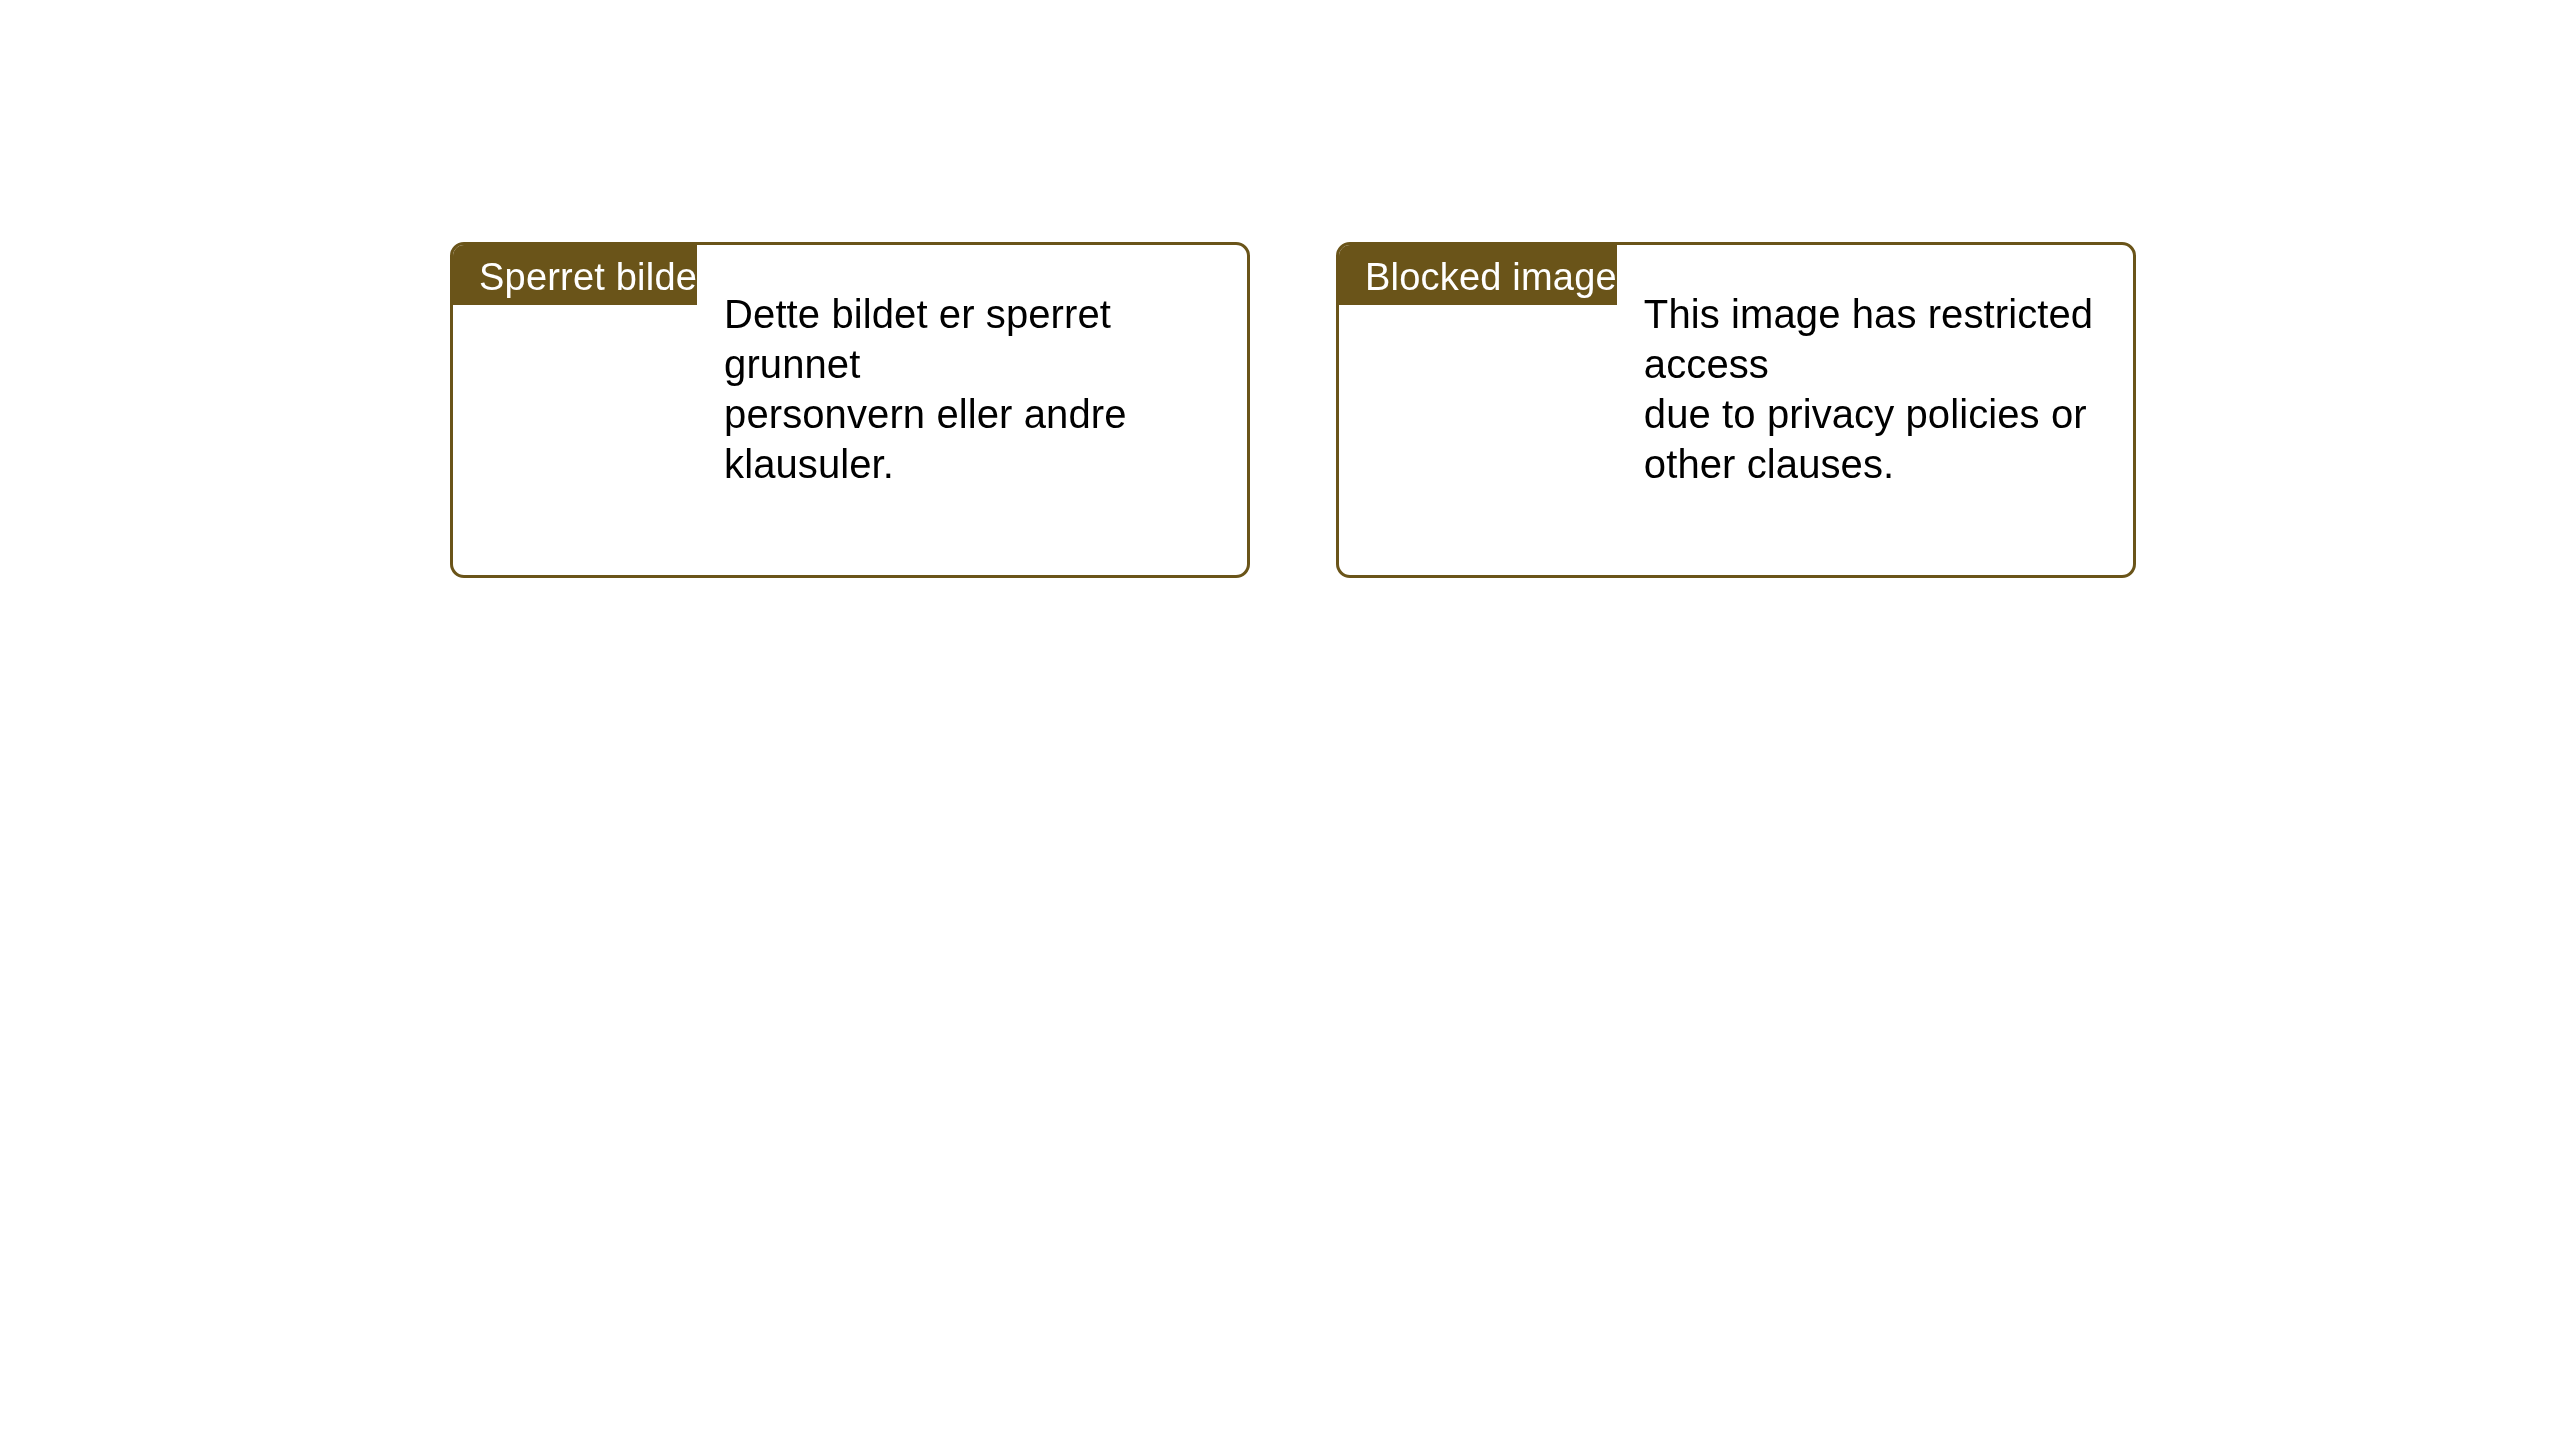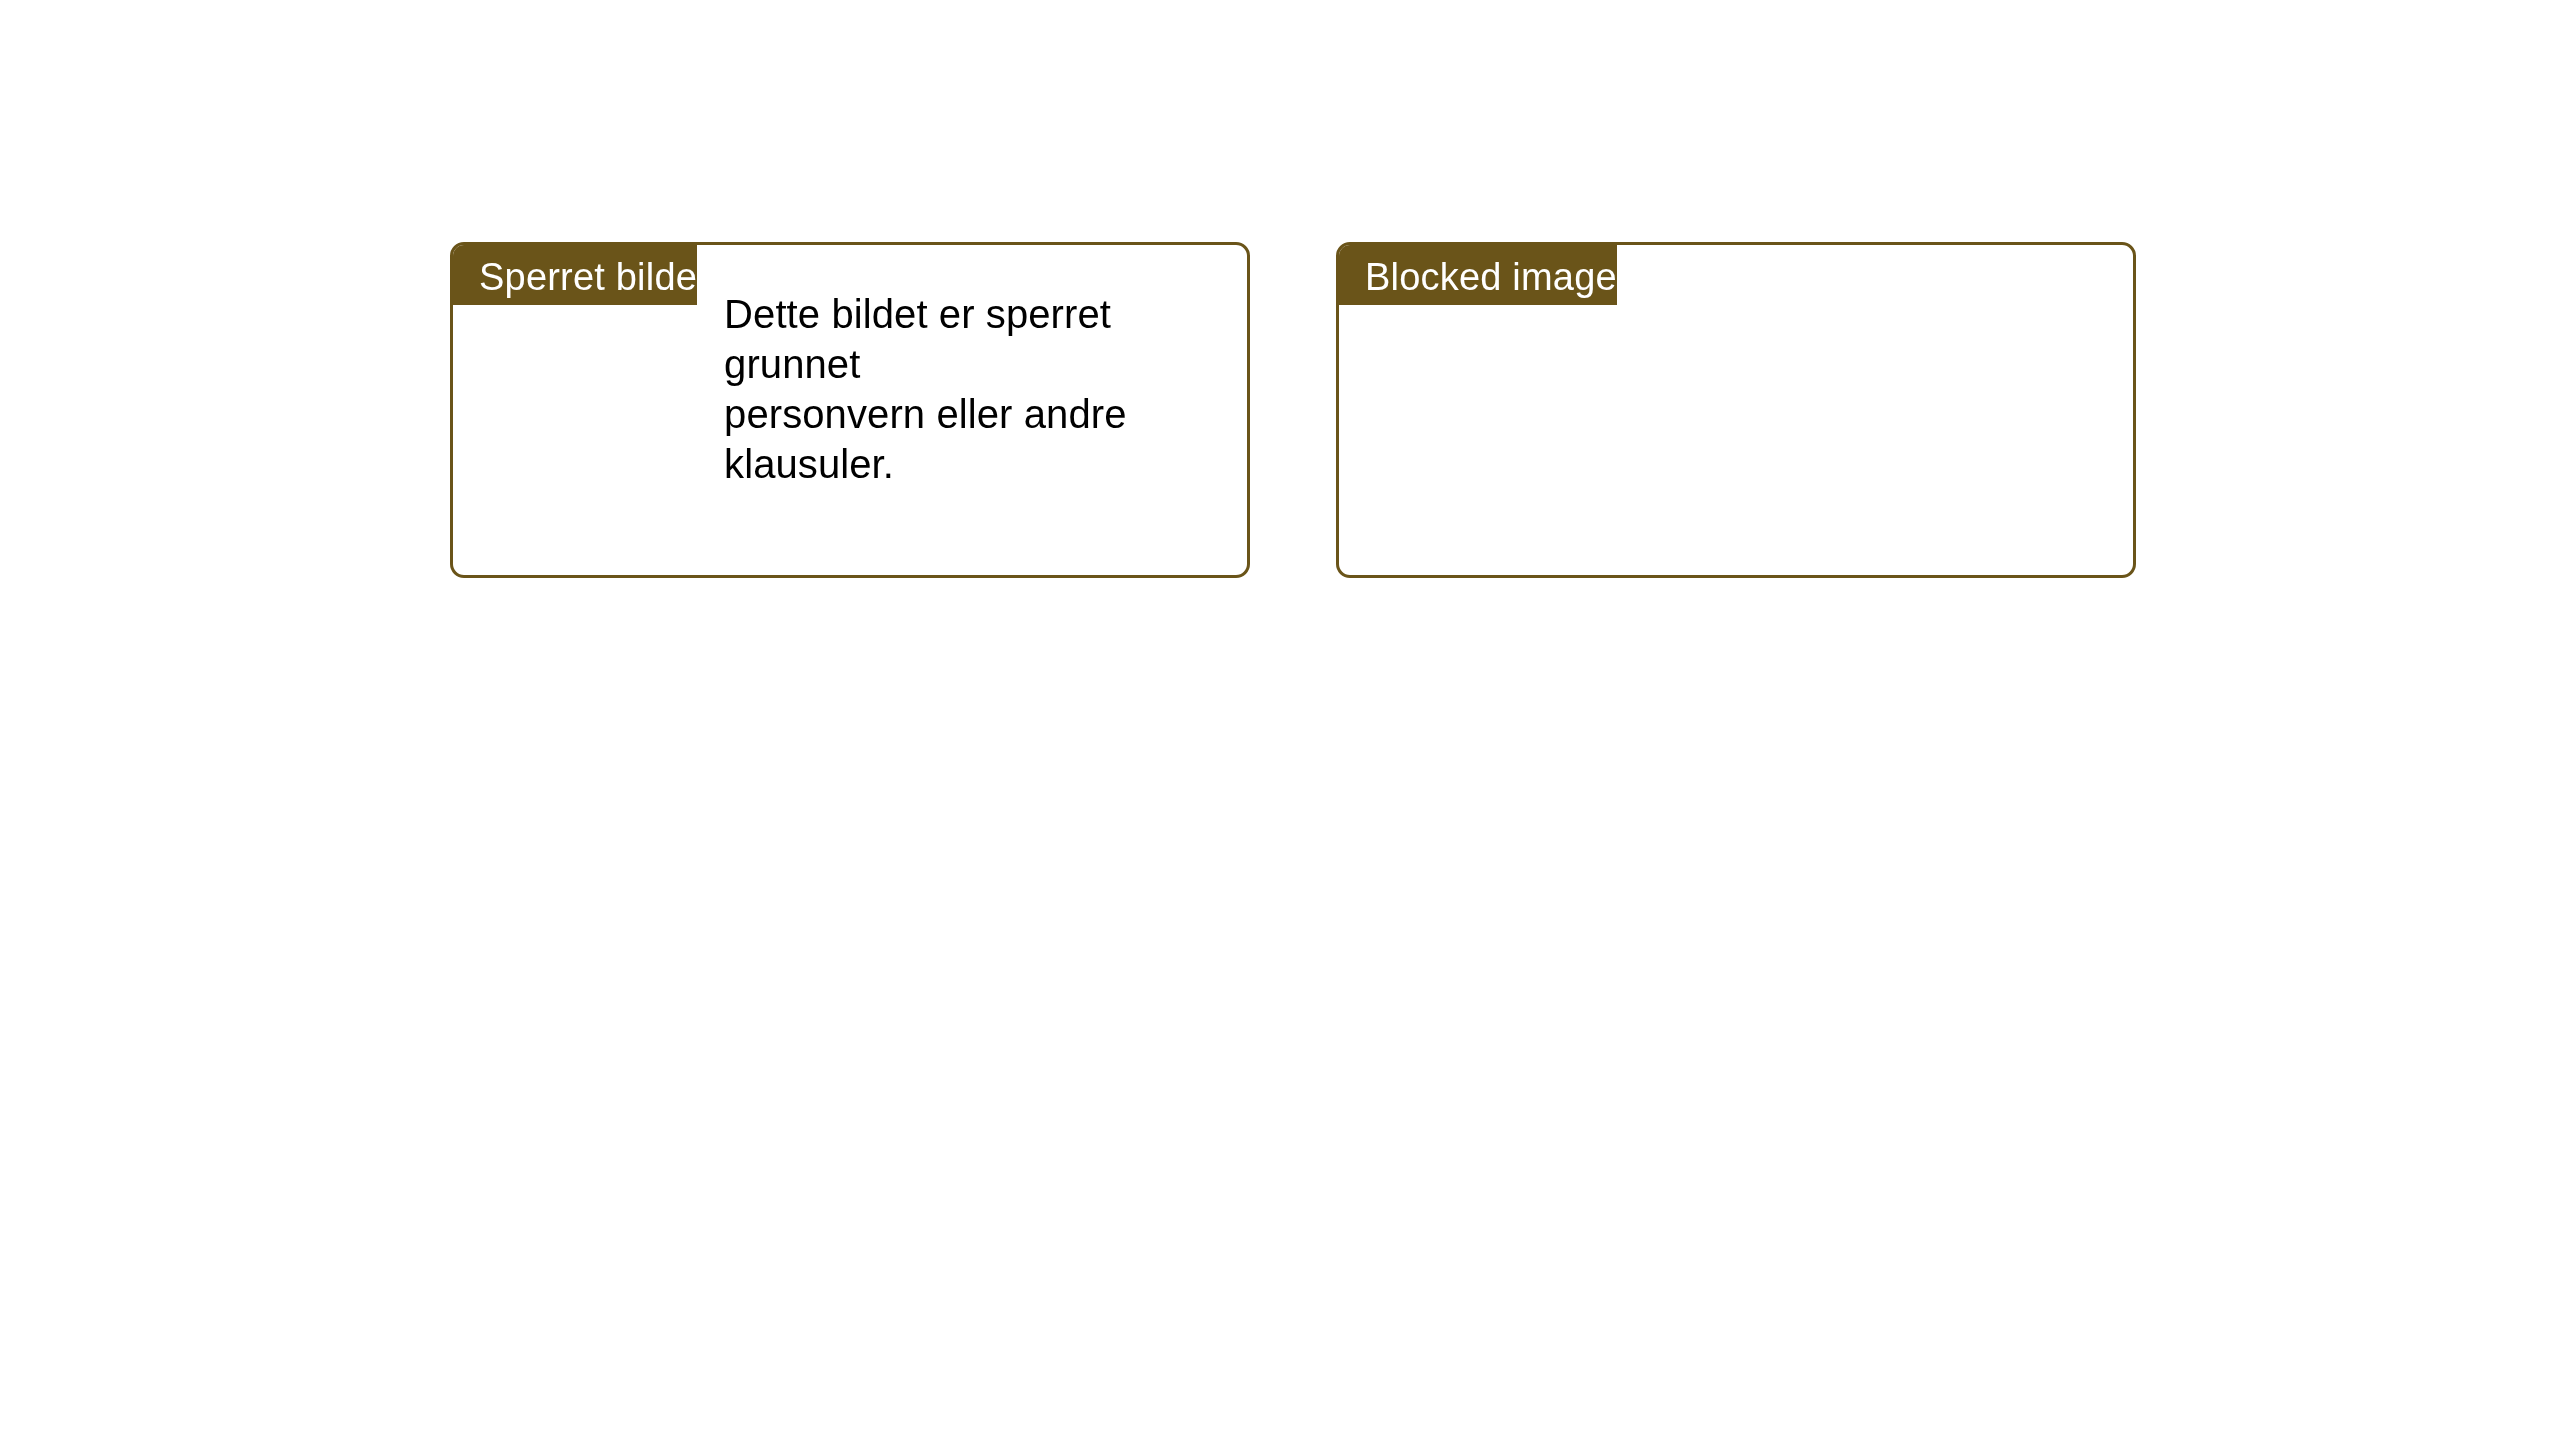--- a/index.html
+++ b/index.html
@@ -75,15 +75,20 @@
     <div class="card-body">
       <span class="card-body-text">Dette bildet er sperret grunnet
 personvern eller andre klausuler.</span>
     </div>
   </div>
 
   <div class="card card-right">
     <div class="card-header">
       <span class="card-title">Blocked image</span>
     </div>
+    <div class="card-body">
+      <span class="card-body-text">This image has restricted access
+due to privacy policies or
+other clauses.</span>
+    </div>
   </div>
 
 </div>
 
 </body></html>

